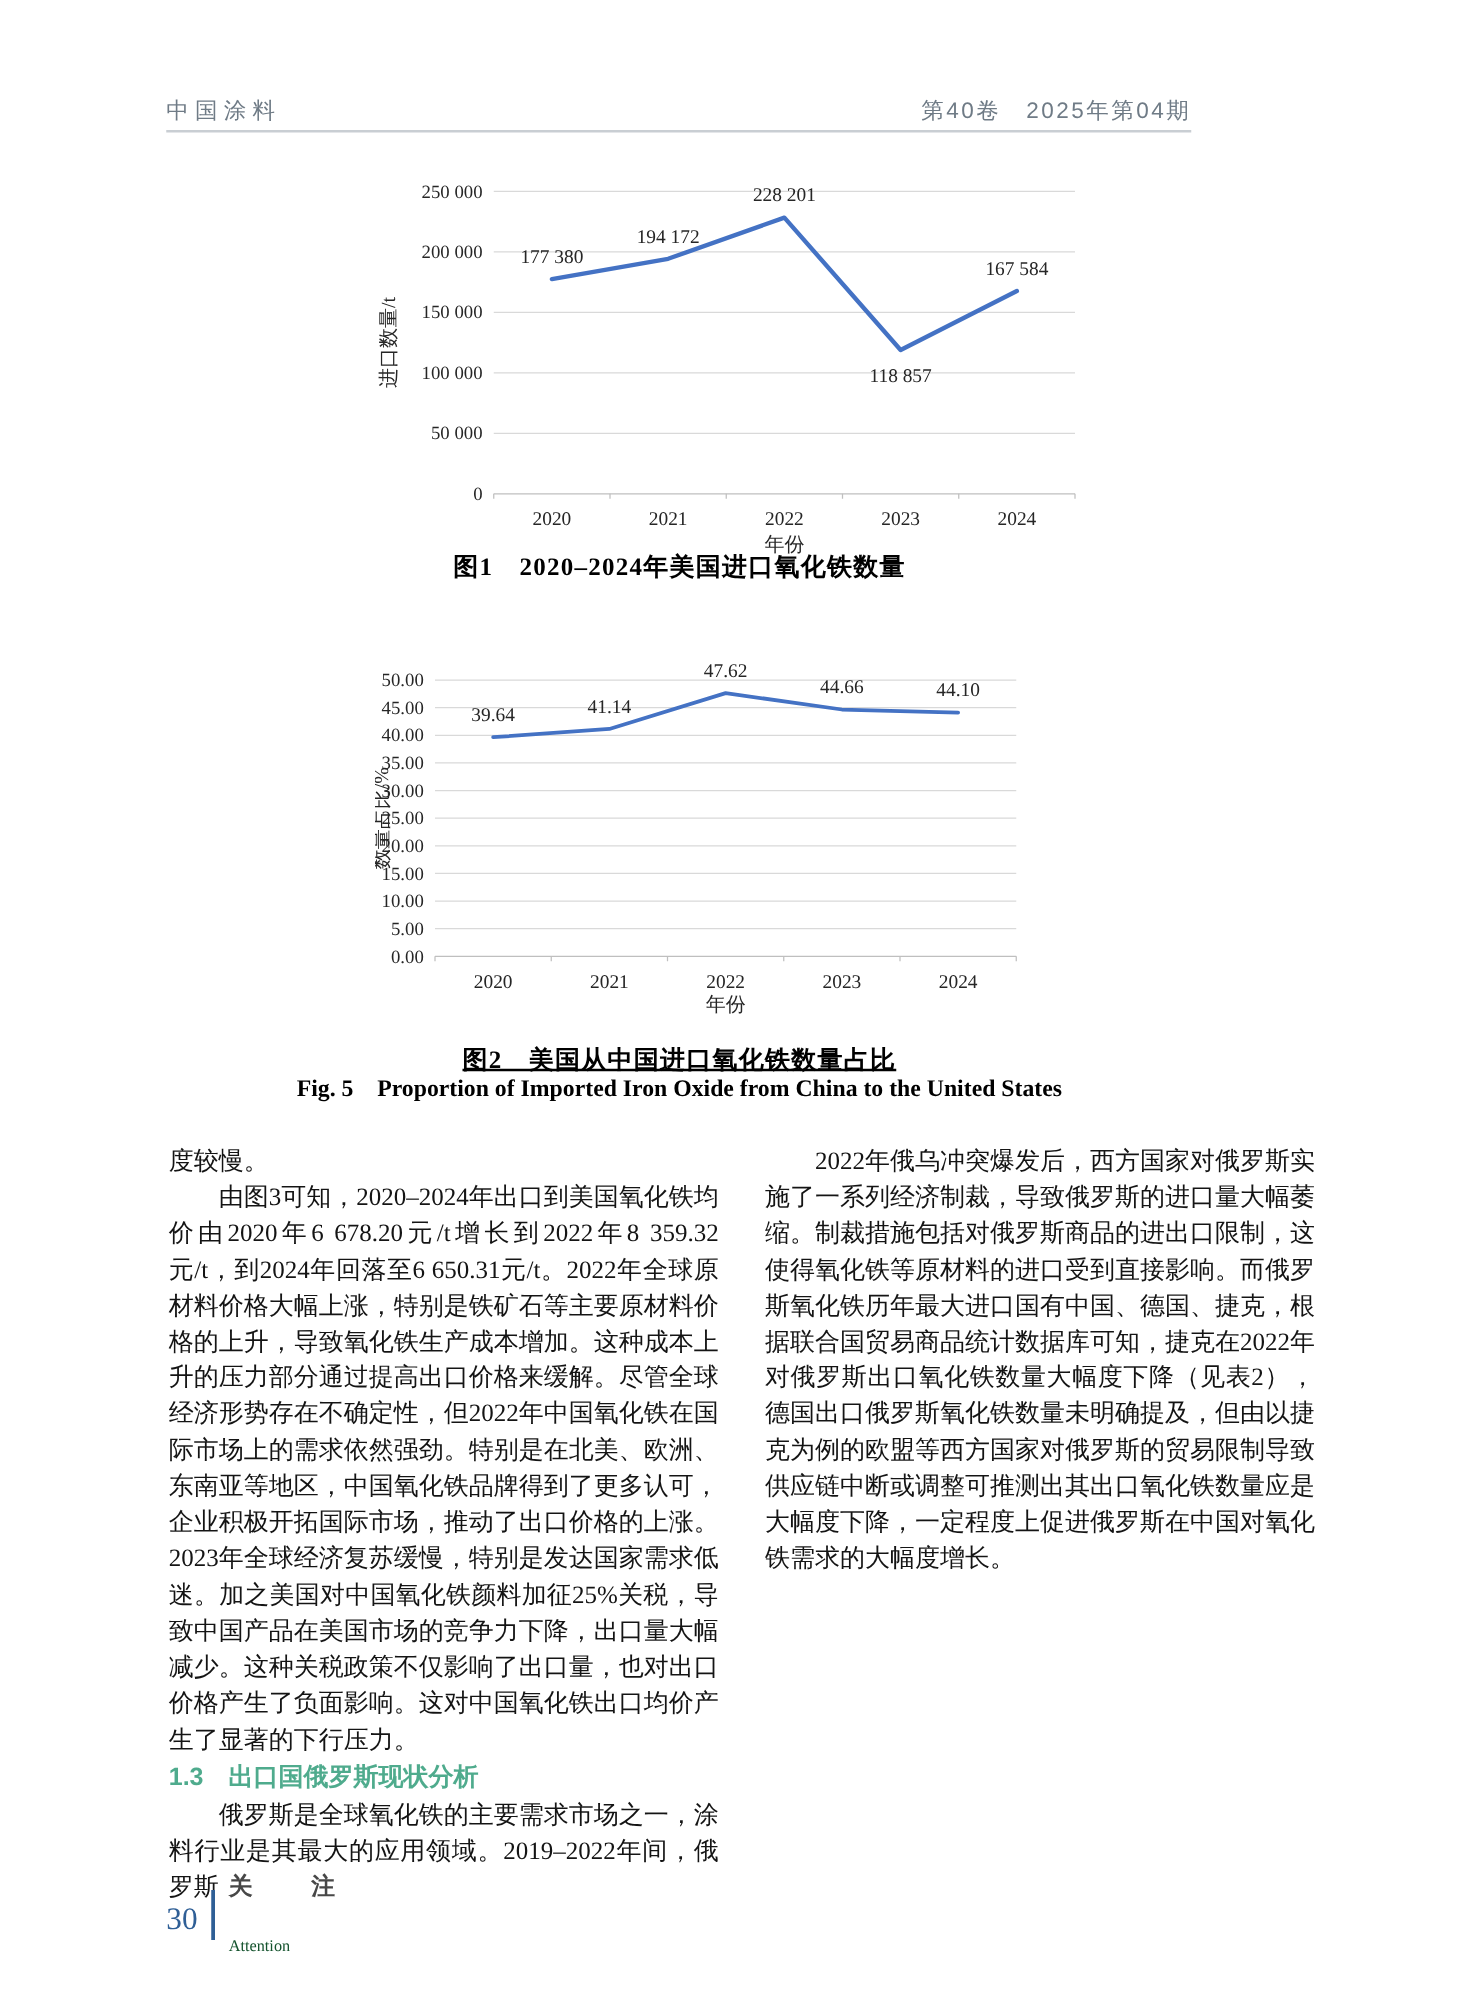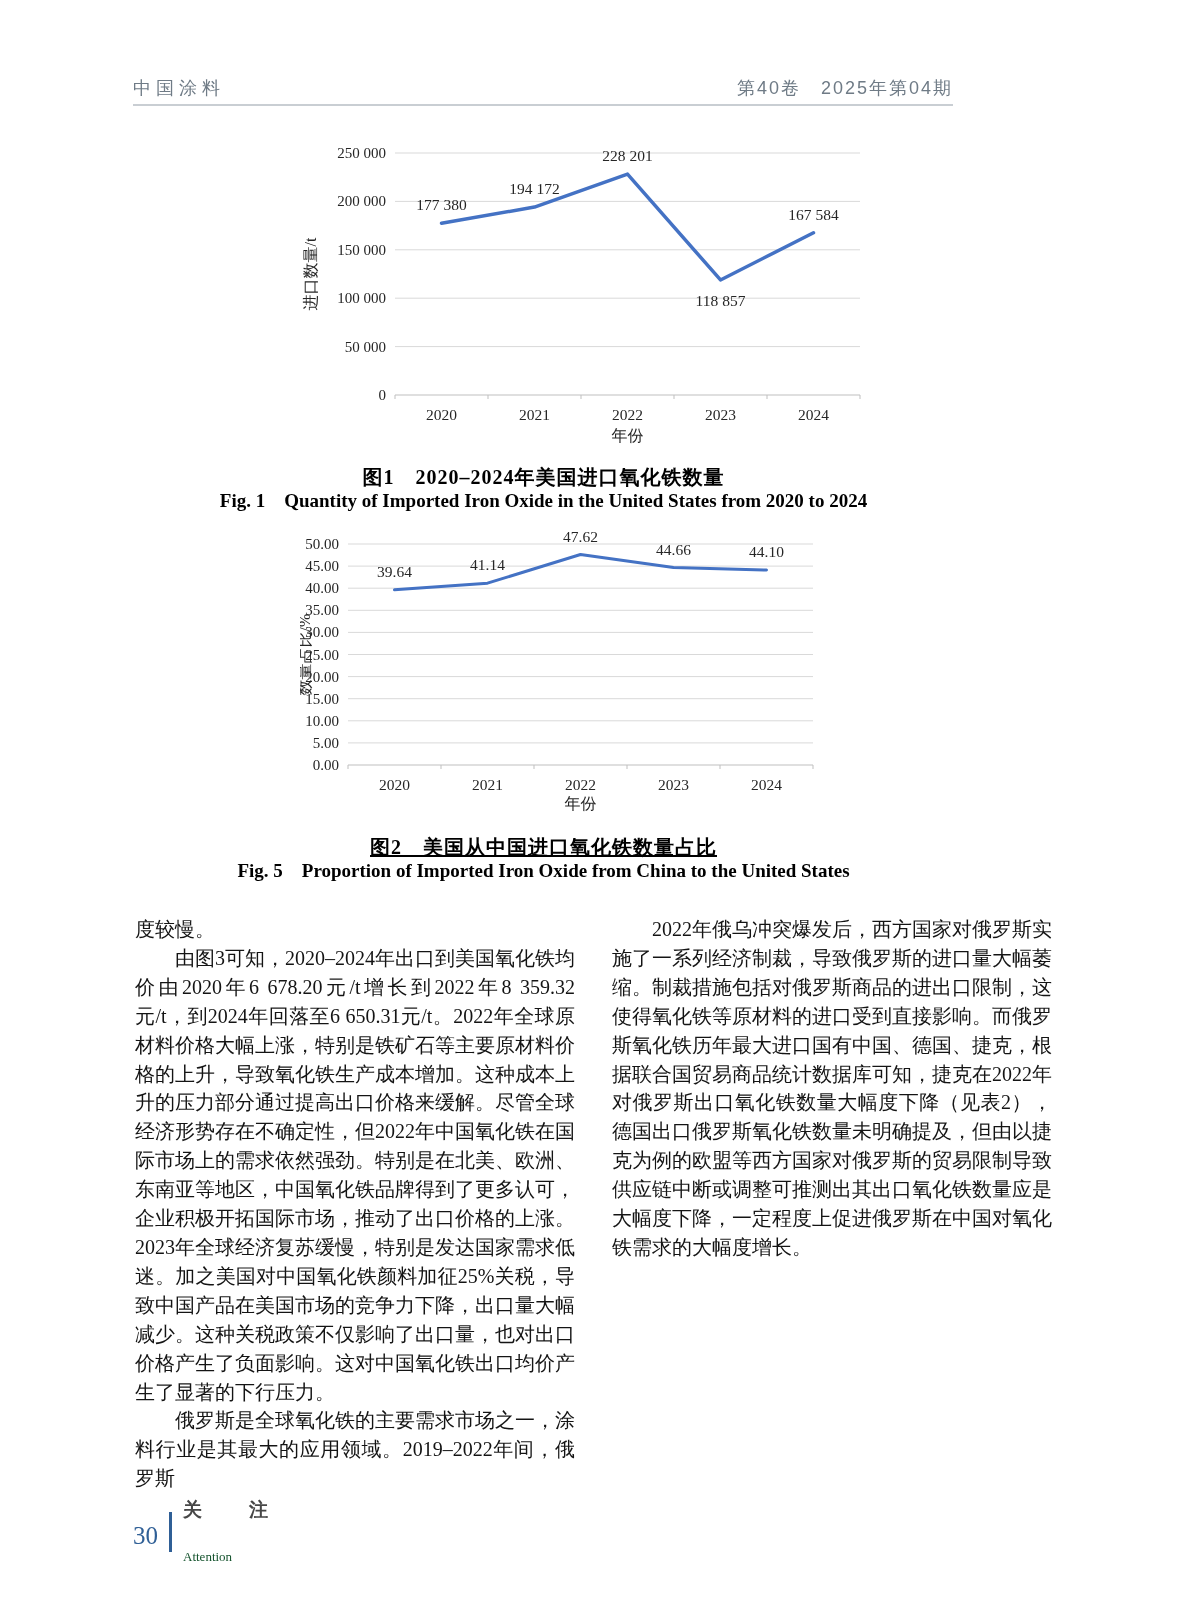--- a/index.html
+++ b/index.html
@@ -38,21 +38,21 @@
   
   .caption {
     position: absolute;
     left: 0; width: 100%;
     text-align: center;
     font-weight: bold;
     color: #000;
   }
   .caption.zh { font-size: 20px; letter-spacing: 1px; }
   .caption.en { font-size: 19px; }
-  .cap1-zh { top: 464px; }
+  .cap1-zh { top: 440px; }
   .cap1-en { top: 488px; }
   .cap2-zh { top: 834px; text-decoration: underline; }
   .cap2-en { top: 858px; }
   
   .columns {
     position: absolute;
     top: 915px; left: 135px;
     width: 918px;
     display: flex;
     gap: 37px;
@@ -146,21 +146,20 @@
       <text x="141.5" y="72.29615999999999" text-anchor="middle" font-size="15.5" fill="#262626">177 380</text>
       <text x="234.5" y="56.041503999999975" text-anchor="middle" font-size="15.5" fill="#262626">194 172</text>
       <text x="327.5" y="23.101432000000017" text-anchor="middle" font-size="15.5" fill="#262626">228 201</text>
       <text x="420.5" y="167.94642399999998" text-anchor="middle" font-size="15.5" fill="#262626">118 857</text>
       <text x="513.5" y="81.77868799999999" text-anchor="middle" font-size="15.5" fill="#262626">167 584</text>
       <text x="327.5" y="303" text-anchor="middle" font-size="16" fill="#262626">年份</text>
       <text x="16" y="136" text-anchor="middle" font-size="16" fill="#262626" transform="rotate(-90 16 136)">进口数量/t</text>
     </svg>
 
   <div class="caption zh cap1-zh">图1　2020–2024年美国进口氧化铁数量</div>
-  <div class="caption en cap1-en">Fig. 1　Quantity of Imported Iron Oxide in the United States from 2020 to 2024</div>
 
   <svg id="chart2" class="chart2" width="590" height="294" viewBox="0 0 590 294">
       <line x1="48" y1="244" x2="513" y2="244" stroke="#BFBFBF" stroke-width="1"></line>
       <text x="39" y="249" text-anchor="end" font-size="15" fill="#262626">0.00</text>
       <line x1="48" y1="221.9" x2="513" y2="221.9" stroke="#D9D9D9" stroke-width="1"></line>
       <text x="39" y="226.9" text-anchor="end" font-size="15" fill="#262626">5.00</text>
       <line x1="48" y1="199.8" x2="513" y2="199.8" stroke="#D9D9D9" stroke-width="1"></line>
       <text x="39" y="204.8" text-anchor="end" font-size="15" fill="#262626">10.00</text>
       <line x1="48" y1="177.7" x2="513" y2="177.7" stroke="#D9D9D9" stroke-width="1"></line>
       <text x="39" y="182.7" text-anchor="end" font-size="15" fill="#262626">15.00</text>
@@ -199,20 +198,21 @@
       <text x="10" y="133.5" text-anchor="middle" font-size="16" fill="#262626" transform="rotate(-90 10 133.5)">数量占比/%</text>
     </svg>
 
   <div class="caption zh cap2-zh">图2　美国从中国进口氧化铁数量占比</div>
   <div class="caption en cap2-en">Fig. 5　Proportion of Imported Iron Oxide from China to the United States</div>
 
   <div class="columns">
     <div class="col">
       <p>度较慢。</p>
       <p class="indent">由图3可知，2020–2024年出口到美国氧化铁均价由2020年6 678.20元/t增长到2022年8 359.32元/t，到2024年回落至6 650.31元/t。2022年全球原材料价格大幅上涨，特别是铁矿石等主要原材料价格的上升，导致氧化铁生产成本增加。这种成本上升的压力部分通过提高出口价格来缓解。尽管全球经济形势存在不确定性，但2022年中国氧化铁在国际市场上的需求依然强劲。特别是在北美、欧洲、东南亚等地区，中国氧化铁品牌得到了更多认可，企业积极开拓国际市场，推动了出口价格的上涨。2023年全球经济复苏缓慢，特别是发达国家需求低迷。加之美国对中国氧化铁颜料加征25%关税，导致中国产品在美国市场的竞争力下降，出口量大幅减少。这种关税政策不仅影响了出口量，也对出口价格产生了负面影响。这对中国氧化铁出口均价产生了显著的下行压力。</p>
+      <div class="section-heading">1.3　出口国俄罗斯现状分析</div>
       <p class="indent">俄罗斯是全球氧化铁的主要需求市场之一，涂料行业是其最大的应用领域。2019–2022年间，俄罗斯</p>
     </div>
     <div class="col">
       <p class="indent">2022年俄乌冲突爆发后，西方国家对俄罗斯实施了一系列经济制裁，导致俄罗斯的进口量大幅萎缩。制裁措施包括对俄罗斯商品的进出口限制，这使得氧化铁等原材料的进口受到直接影响。而俄罗斯氧化铁历年最大进口国有中国、德国、捷克，根据联合国贸易商品统计数据库可知，捷克在2022年对俄罗斯出口氧化铁数量大幅度下降（见表2），德国出口俄罗斯氧化铁数量未明确提及，但由以捷克为例的欧盟等西方国家对俄罗斯的贸易限制导致供应链中断或调整可推测出其出口氧化铁数量应是大幅度下降，一定程度上促进俄罗斯在中国对氧化铁需求的大幅度增长。</p>
     </div>
   </div>
 
   <div class="footer">
     <span class="page-num">30</span>
     <span class="footer-bar"></span>

